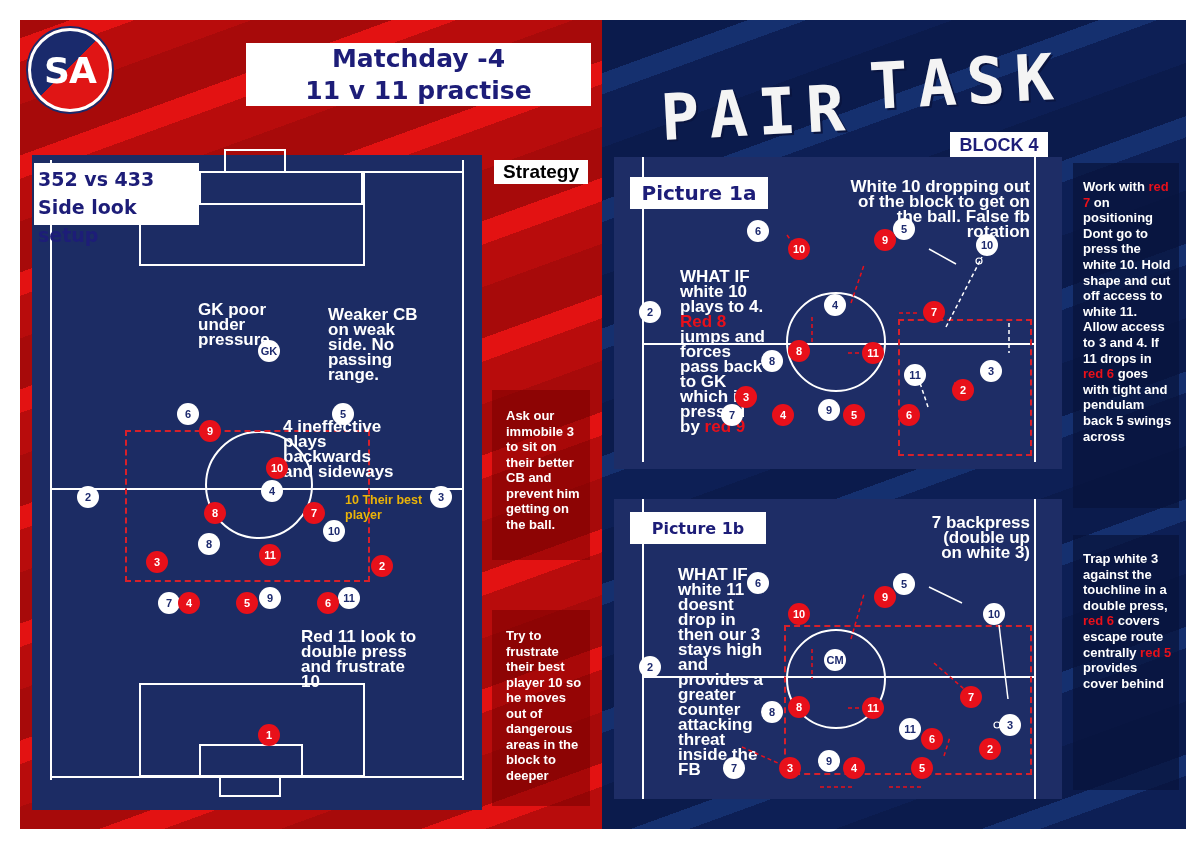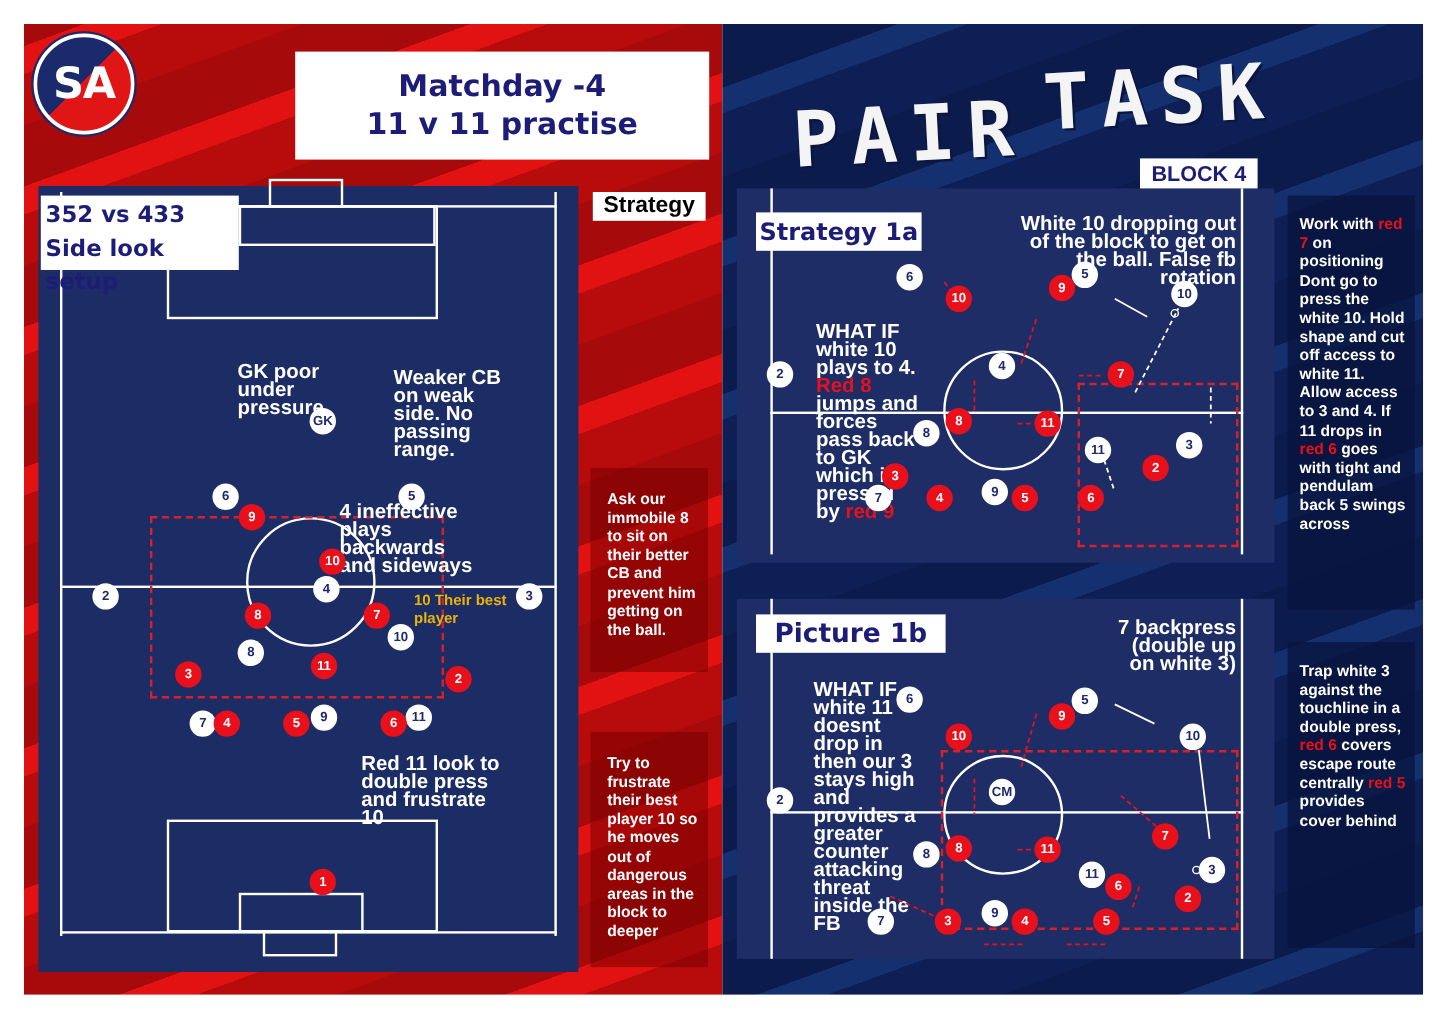--- a/index.html
+++ b/index.html
@@ -7,21 +7,21 @@
   body{font-family:"Liberation Sans",sans-serif;position:relative}
   .poster{position:absolute;left:20px;top:20px;width:1166px;height:809px;overflow:hidden}
   .half-red{position:absolute;left:0;top:0;width:582px;height:809px;
     background:repeating-linear-gradient(-20deg,#b80c0c 0px,#b80c0c 40px,#e31212 40px,#e31212 62px,#a70a0a 62px,#a70a0a 110px);}
   .half-blue{position:absolute;left:582px;top:0;width:584px;height:809px;
     background:repeating-linear-gradient(-20deg,#0d1f55 0px,#0d1f55 50px,#15306f 50px,#15306f 70px,#0b1b4c 70px,#0b1b4c 120px);}
   .logo{position:absolute;left:8px;top:8px;width:84px;height:84px;border-radius:50%;
     background:linear-gradient(135deg,#1a2a6c 0 48%,#e01515 48% 100%);border:3px solid #fff;
     display:flex;align-items:center;justify-content:center;box-shadow:0 0 0 2px #1a2a6c}
   .logo span{color:#fff;font-weight:bold;font-size:36px;letter-spacing:-1px;font-family:"DejaVu Sans",sans-serif}
-  .title-box{position:absolute;left:226px;top:23px;width:345px;height:90px;background:#fff;
+  .title-box{position:absolute;left:226px;top:23px;width:345px;height:63px;background:#fff;
     display:flex;flex-direction:column;align-items:center;justify-content:center;color:#1d1d78;font-weight:bold;font-size:25px;line-height:32px;font-family:"DejaVu Sans",sans-serif}
   .pair-title{position:absolute;left:640px;top:38px;width:420px;height:80px;color:#f4f4f4;font-size:64px;font-weight:bold;
     font-family:"DejaVu Sans Mono",monospace;letter-spacing:10px;transform:rotate(-3deg);text-shadow:2px 2px 0 #0a1540}
   .pair-title .t1{position:absolute;left:0;top:12px}
   .pair-title .t2{position:absolute;left:210px;top:-8px}
   .block-box{position:absolute;left:930px;top:112px;width:98px;height:26px;background:#fff;color:#1d1d78;font-weight:bold;font-size:18px;
     display:flex;align-items:center;justify-content:center}
   
   .pitch{position:absolute;background:#1c2c64}
   .main-pitch{left:12px;top:135px;width:450px;height:655px}
@@ -113,30 +113,30 @@
         <div class="p pr" style="left: 125px; top: 407px;">3</div>
         <div class="p pr" style="left: 350px; top: 411px;">2</div>
         <div class="p pr" style="left: 157px; top: 448px;">4</div>
         <div class="p pr" style="left: 215px; top: 448px;">5</div>
         <div class="p pr" style="left: 296px; top: 448px;">6</div>
         <div class="p pr" style="left: 237px; top: 580px;">1</div>
       </div>
   </div>
 
   <div class="strategy-title">Strategy</div>
-  <div class="strat-card" style="top:370px;height:170px">Ask our immobile 8 to sit on their better CB and prevent him getting on the ball.</div>
+  <div class="strat-card" style="top:370px;height:170px">Ask our immobile 3 to sit on their better CB and prevent him getting on the ball.</div>
   <div class="strat-card" style="top:590px;height:196px">Try to frustrate their best player 10 so he moves out of dangerous areas in the block to deeper</div>
 
   <div class="pic pic-1a">
     <div class="hline" style="left:28px;top:0;width:2px;height:305px"></div>
     <div class="hline" style="left:420px;top:0;width:2px;height:305px"></div>
     <div class="hline" style="left:28px;top:186px;width:394px"></div>
     <div class="circle" style="left:172px;top:135px;width:100px;height:100px"></div>
     <div class="dashed-box" style="left:284px;top:162px;width:134px;height:137px"></div>
-    <div class="label-box" style="left:16px;top:20px;width:138px;height:32px;font-size:20px;display:flex;align-items:center;justify-content:center">Strategy 1a</div>
+    <div class="label-box" style="left:16px;top:20px;width:138px;height:32px;font-size:20px;display:flex;align-items:center;justify-content:center">Picture 1a</div>
     <div class="note" style="left:228px;top:22px;width:188px;text-align:right">White 10 dropping out of the block to get on the ball. False fb rotation</div>
     <div class="note" style="left:66px;top:112px;width:86px">
       <span>WHAT IF white 10 plays to 4. </span><span class="red-txt">Red 8</span><span> jumps and forces pass back to GK which is pressed by </span><span class="red-txt">red 9</span>
     </div>
     <svg class="arrows" width="448" height="312">
       <g stroke="#e8101a" stroke-width="1.5" fill="none" stroke-dasharray="4 3">
         <path d="M173 78 L180 88"></path>
           <path d="M237 146 L250 108"></path>
           <path d="M198 160 L198 186"></path>
         <path d="M234 196 L248 196"></path>
@@ -175,21 +175,21 @@
         <div class="p pr" style="left: 295px; top: 258px;">6</div>
       </div>
   </div>
 
   <div class="pic pic-1b">
     <div class="hline" style="left:28px;top:0;width:2px;height:300px"></div>
     <div class="hline" style="left:420px;top:0;width:2px;height:300px"></div>
     <div class="hline" style="left:28px;top:177px;width:394px"></div>
     <div class="circle" style="left:172px;top:130px;width:100px;height:100px"></div>
     <div class="dashed-box" style="left:170px;top:126px;width:248px;height:150px"></div>
-    <div class="label-box" style="left:16px;top:13px;width:158px;height:32px;font-size:22px;display:flex;align-items:center;justify-content:center">Picture 1b</div>
+    <div class="label-box" style="left:16px;top:13px;width:136px;height:32px;font-size:16px;display:flex;align-items:center;justify-content:center">Picture 1b</div>
     <div class="note" style="left:310px;top:16px;width:106px;text-align:right">7 backpress (double up on white 3)</div>
     <div class="note" style="left:64px;top:68px;width:92px">WHAT IF white 11 doesnt drop in then our 3 stays high and provides a greater counter attacking threat inside the FB</div>
     <svg class="arrows" width="448" height="300">
       <g stroke="#e8101a" stroke-width="1.5" fill="none" stroke-dasharray="4 3">
         <path d="M237 140 L250 95"></path>
           <path d="M198 150 L198 180"></path>
           <path d="M234 209 L248 209"></path>
         <path d="M320 164 L350 190"></path>
           <path d="M128 248 L166 265"></path>
           <path d="M206 288 L240 288"></path>

